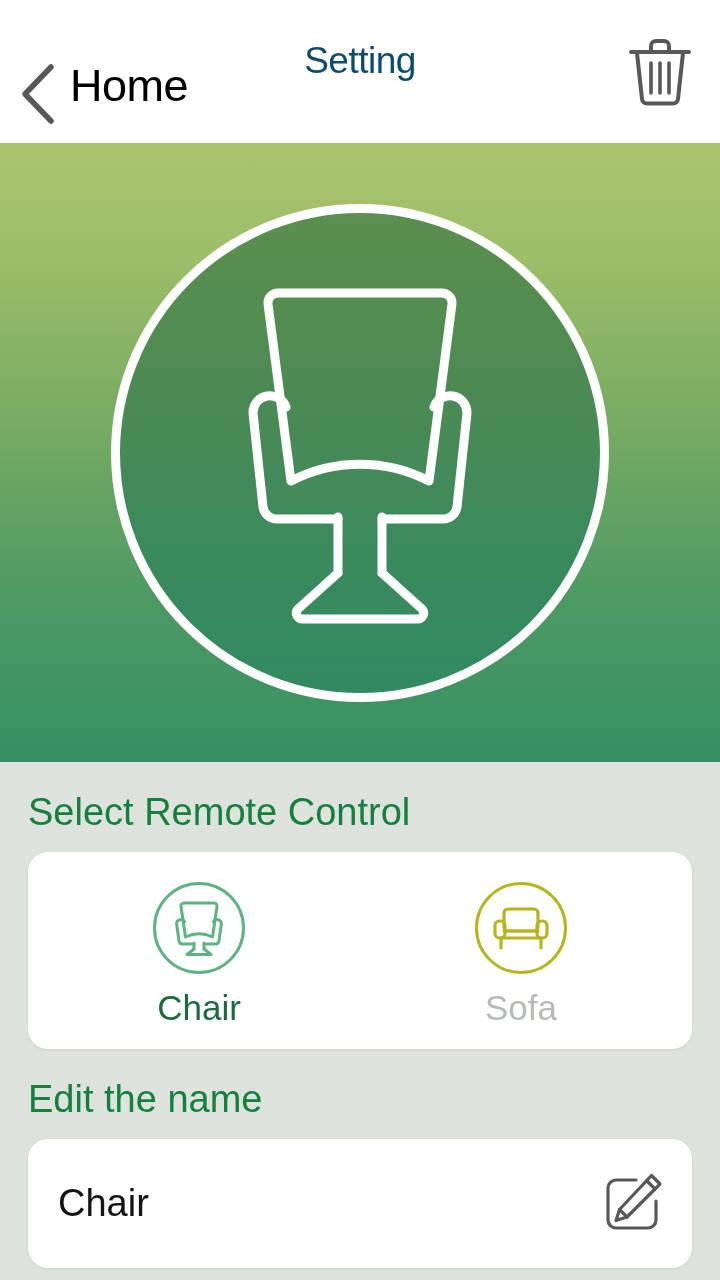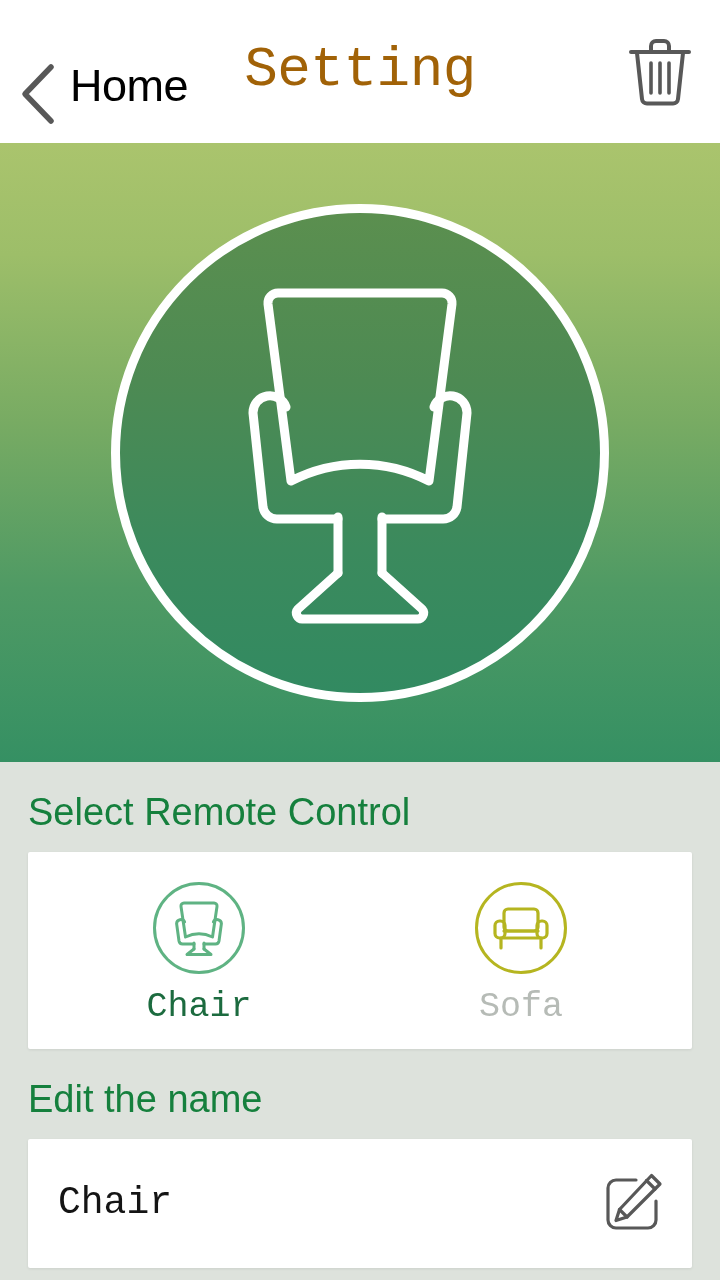--- a/index.html
+++ b/index.html
@@ -36,25 +36,24 @@
   .back-label {
     font-size: 45px;
     color: #000000;
     letter-spacing: -0.5px;
     line-height: 1;
   }
   .header-title {
     position: absolute;
     left: 0; right: 0; top: 42px;
     text-align: center;
-    font-size: 56px;
-    color: #a16207;
+    font-size: 37px;
+    color: #0c4a6e;
     letter-spacing: -0.5px;
     line-height: 1;
-    font-family: Liberation Mono, monospace;
   }
   .trash-btn {
     position: absolute;
     right: 28px; top: 36px;
     width: 64px; height: 72px;
     cursor: pointer;
   }
   .trash-btn svg { width: 100%; height: 100%; display: block; }
 
   
@@ -86,23 +85,22 @@
   }
   .section-title {
     font-size: 38px;
     color: #15803d;
     margin-top: 30px;
     margin-bottom: 18px;
     line-height: 1.1;
   }
   .card {
     background: #ffffff;
-    border-radius: 2px;
+    border-radius: 20px;
     box-shadow: 0 1px 3px rgba(0,0,0,0.08);
-    font-family: Liberation Mono, monospace;
   }
 
   
   .remote-card {
     display: flex;
     padding: 30px 10px 24px 10px;
   }
   .remote-item {
     flex: 1 1 0;
     display: flex;

